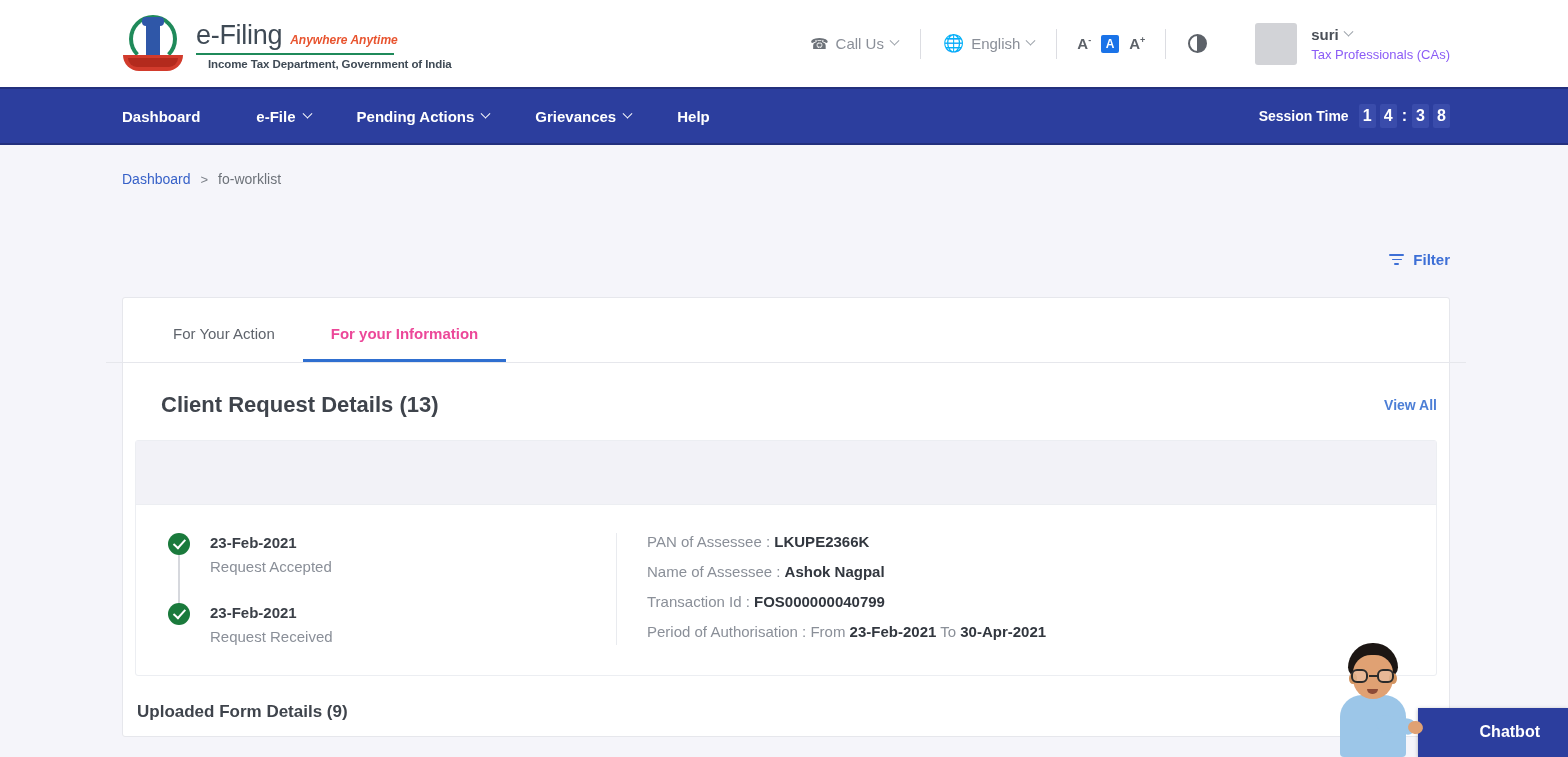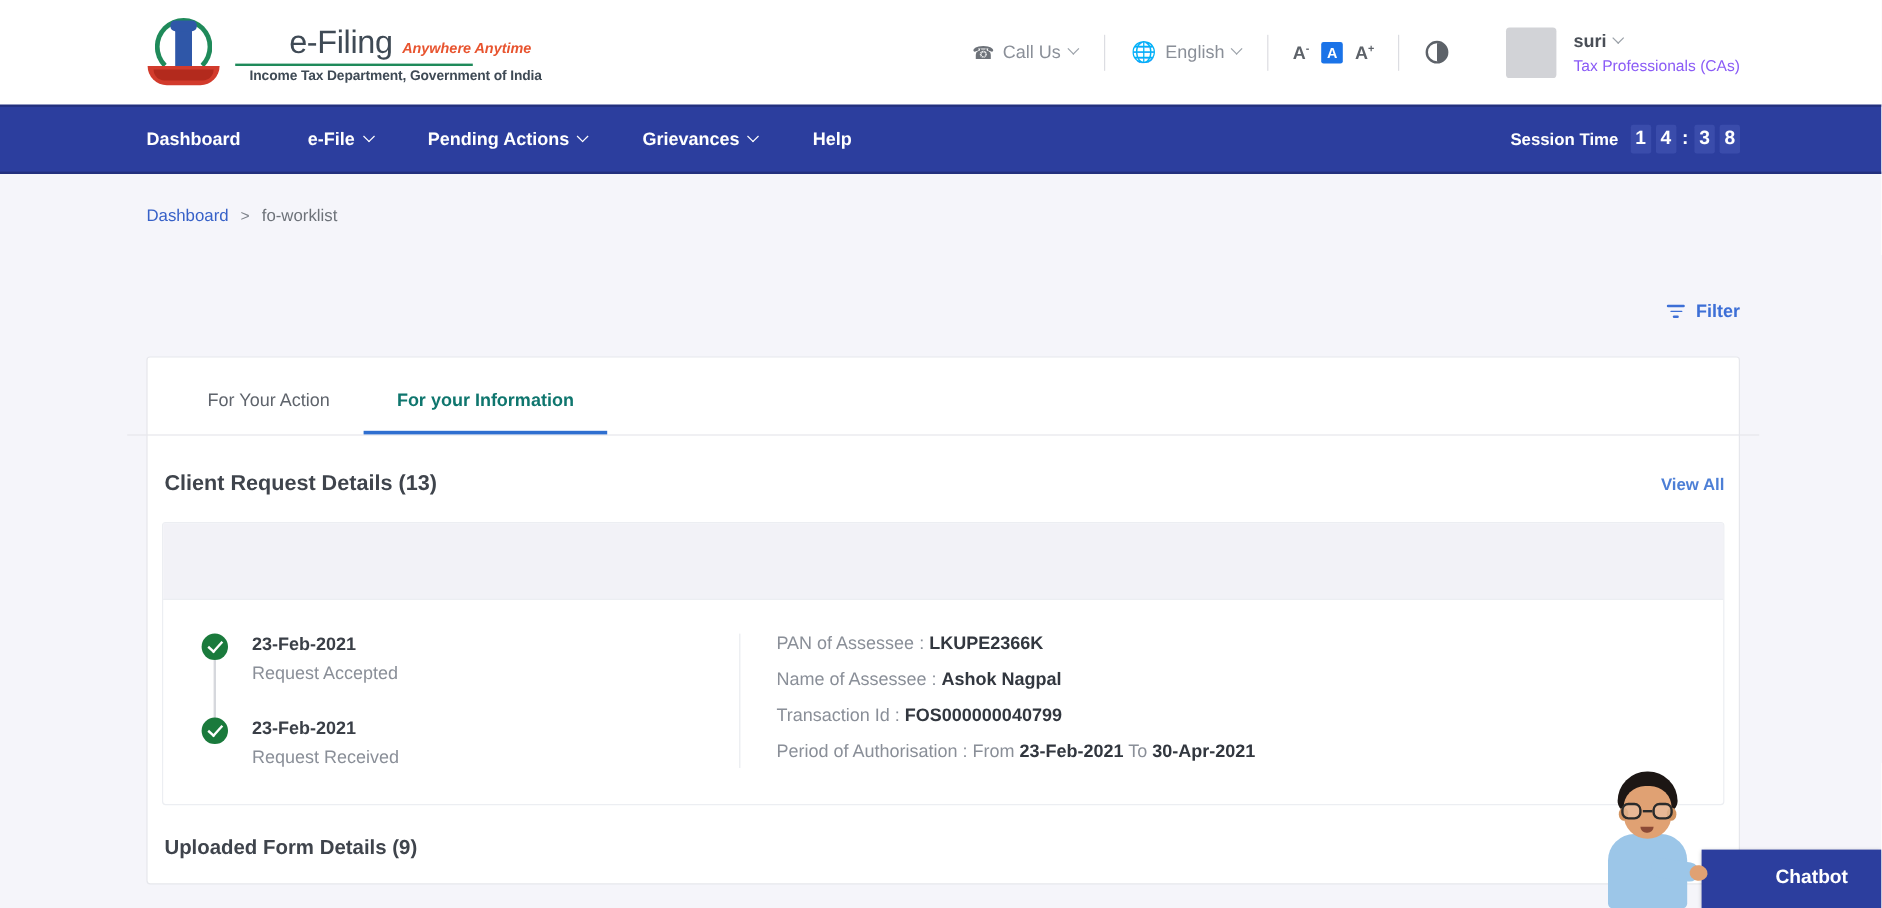--- a/index.html
+++ b/index.html
@@ -78,21 +78,20 @@
 
   .brand-text { padding-top: 2px; }
   .brand-line1 {
     display: flex; align-items: baseline; gap: 8px;
     padding-bottom: 2px;
   }
   .brand-efiling {
     font-size: 27px;
     color: #3f4a55;
     letter-spacing: -0.3px;
-    margin-left: 45px;
   }
   .brand-tag {
     font-size: 12px;
     font-weight: bold;
     font-style: italic;
     color: #e8542f;
   }
   .brand-rule {
     height: 2px;
     background: #1f8a5a;
@@ -276,33 +275,34 @@
     padding-left: 39px;
   }
   .tab {
     font-size: 15px;
     color: #5f646c;
     padding: 27px 28px 17px;
     border-bottom: 3px solid transparent;
     white-space: nowrap;
   }
   .tab.active {
-    color: #0f766e;
+    color: #ec4899;
     font-weight: bold;
     border-bottom-color: #2f6fd0;
   }
 
   .section-head {
     display: flex; align-items: center;
     padding: 29px 0 0 2px;
   }
   .section-title {
-    font-size: 18px;
+    font-size: 22px;
     font-weight: bold;
     color: #3f444c;
+    margin-left: 24px;
   }
   .view-all {
     margin-left: auto;
     color: #4d7fd6;
     font-size: 14px;
     font-weight: bold;
   }
 
   .result-panel {
     margin-top: 22px;

